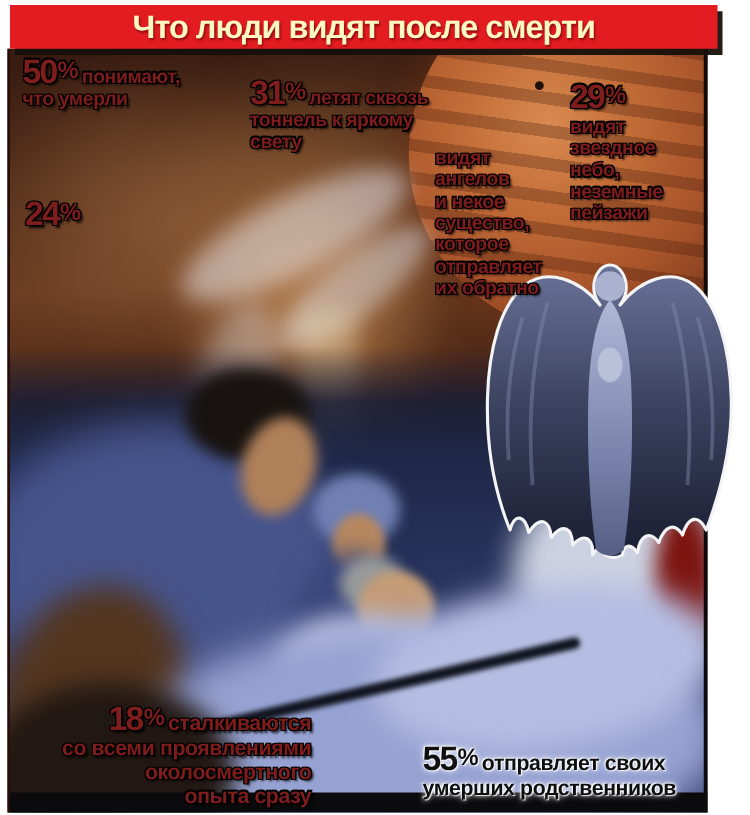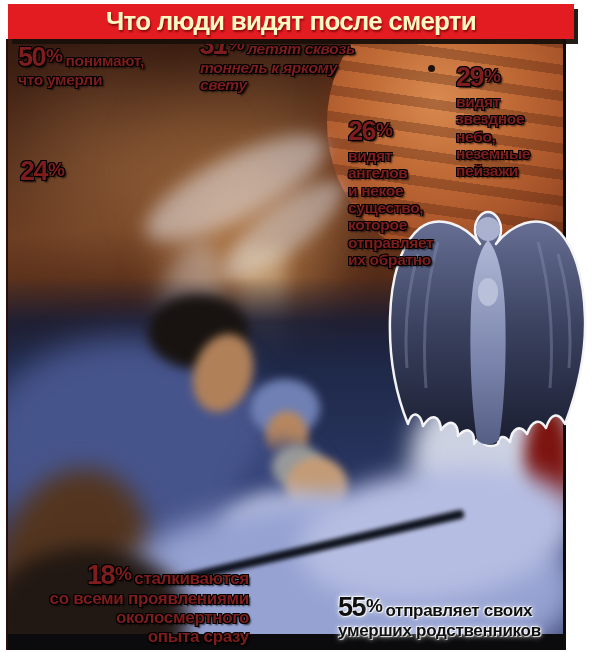--- a/index.html
+++ b/index.html
@@ -70,21 +70,21 @@
 
   
   .stat{position:absolute;color:#7f1d1d;font-weight:bold;z-index:12;font-size:15.5px;line-height:1.12;
         letter-spacing:-0.3px;
         text-shadow:-1px -1px 0 #000,1px -1px 0 #000,-1px 1px 0 #000,1px 1px 0 #000,2px 2px 2px rgba(0,0,0,.85);}
   .stat .num{font-size:27px;letter-spacing:-1.5px;line-height:1;margin-right:4px;white-space:nowrap;}
   .stat .sym{font-size:19px;vertical-align:4px;margin-left:1px;}
   .stat .txt{white-space:pre-line;}
   .stat .num.blk{display:block;margin-bottom:2px;}
   .stat50{left:18px;top:44px;width:185px;}
-  .stat31{left:200px;top:32px;width:220px;font-style:italic;}
+  .stat31{left:200px;top:61px;width:220px;}
   .stat29{left:456px;top:64px;width:125px;}
   .stat26{left:348px;top:118px;width:145px;}
   .stat24{left:20px;top:158px;width:180px;}
   .stat18{left:14px;top:562px;width:235px;font-size:17px;text-align:right;}
   .stat32{left:338px;top:594px;width:245px;font-size:17px;color:#0f0f0f;
         text-shadow:0 0 6px rgba(255,255,255,.95),0 0 3px rgba(255,255,255,.9),
         1px 1px 0 rgba(255,255,255,.7),-1px -1px 0 rgba(255,255,255,.7);}
 </style>
 </head>
 <body>
@@ -174,21 +174,21 @@
 
   <div class="stat stat29">
     <span class="num blk"><b>29</b><b class="sym">%</b></span><span class="txt">видят
 звездное
 небо,
 неземные
 пейзажи</span>
   </div>
 
   <div class="stat stat26">
-    <span class="num blk"><b>26</b><b class="sym">%</b></span><span class="txt">видят
+    <span class="txt">видят
 ангелов
 и некое
 существо,
 которое
 отправляет
 их обратно</span>
   </div>
 
   <div class="stat stat24">
     <span class="num blk"><b>24</b><b class="sym">%</b></span>

